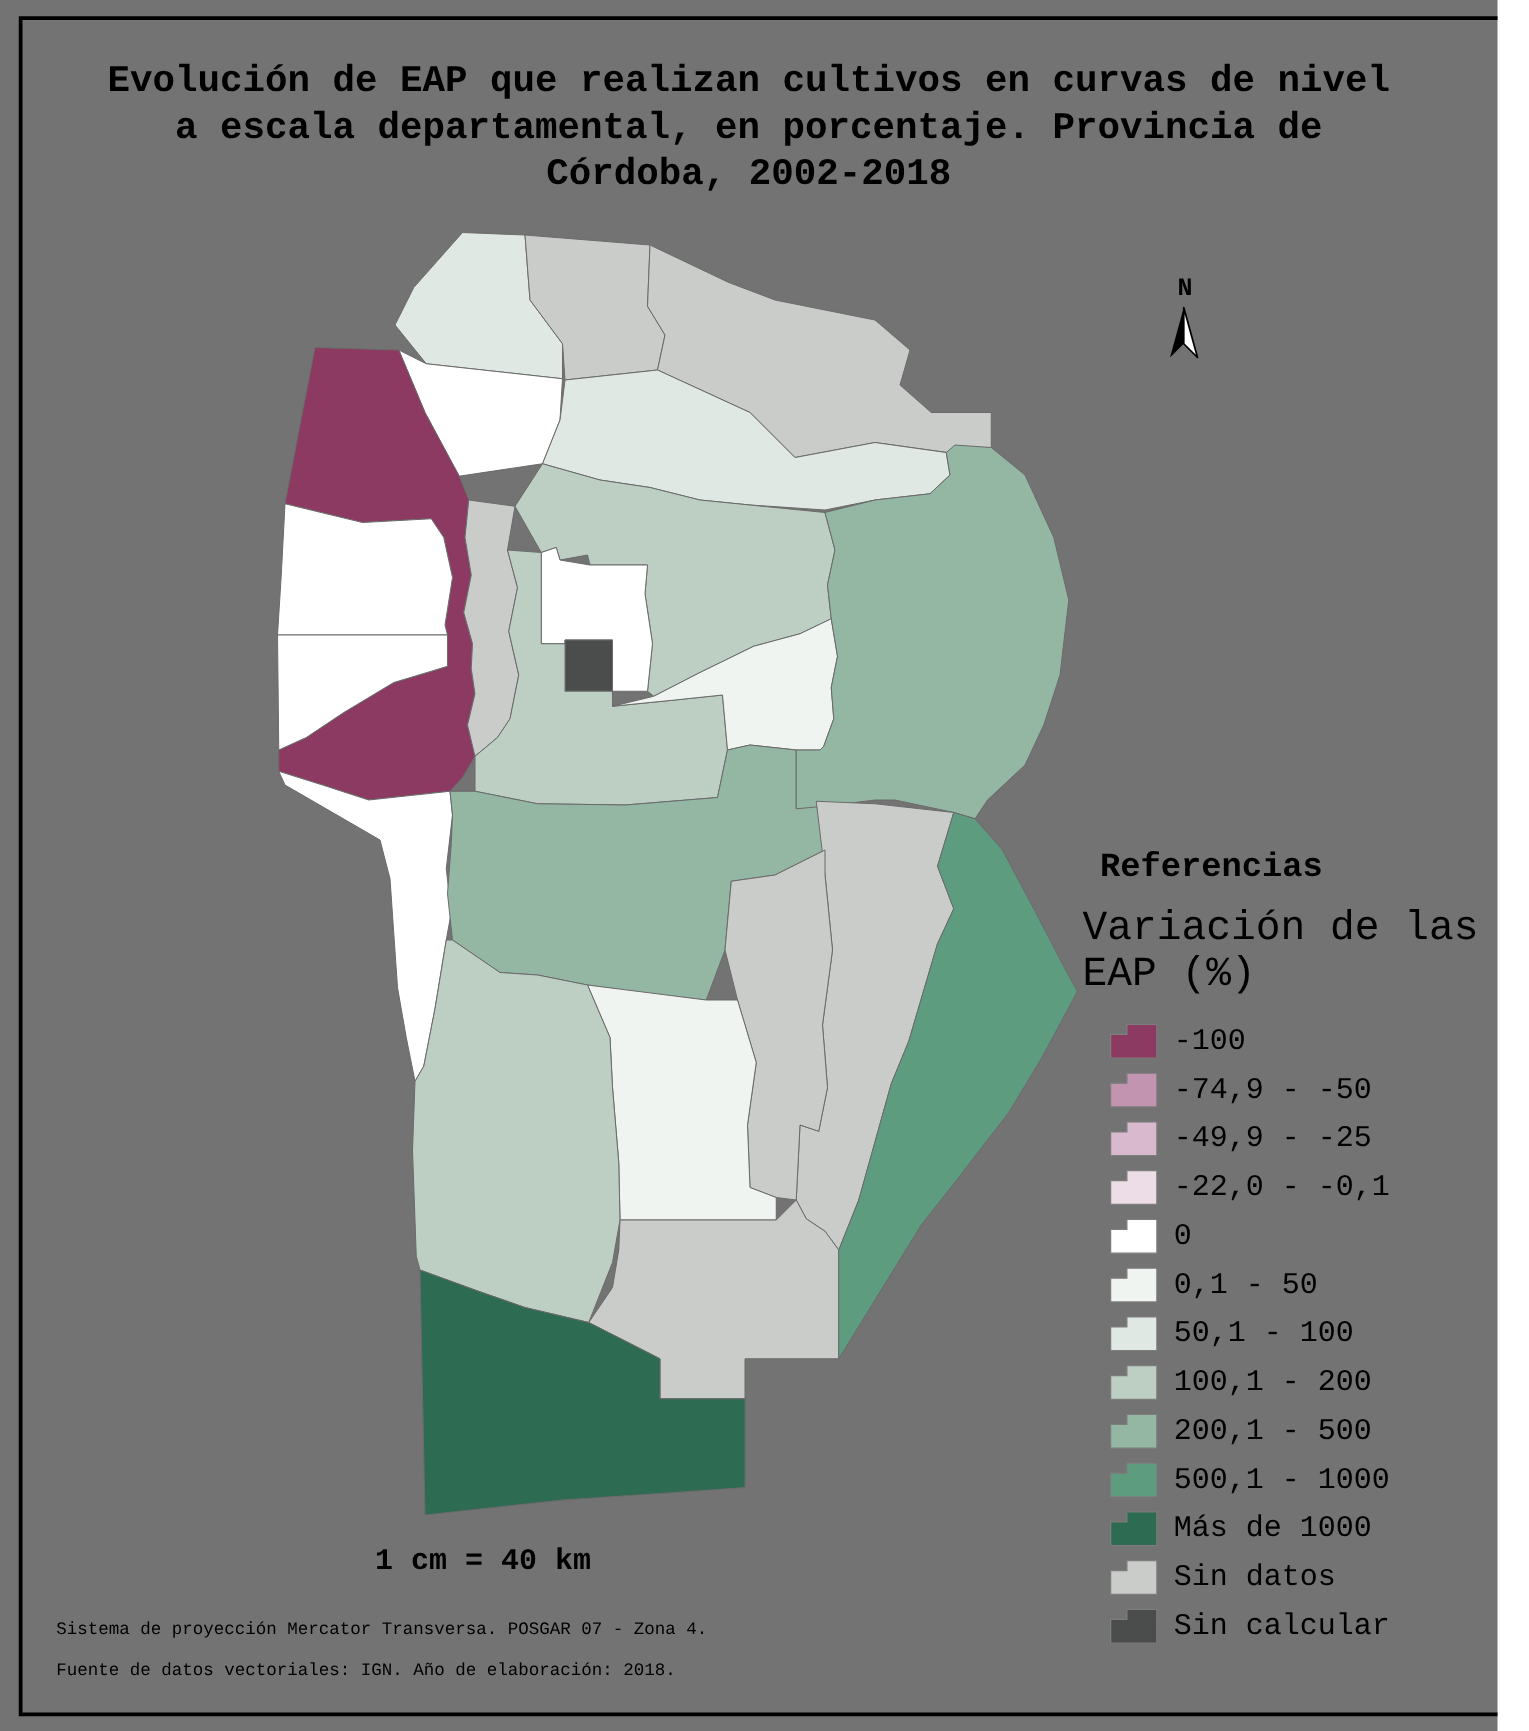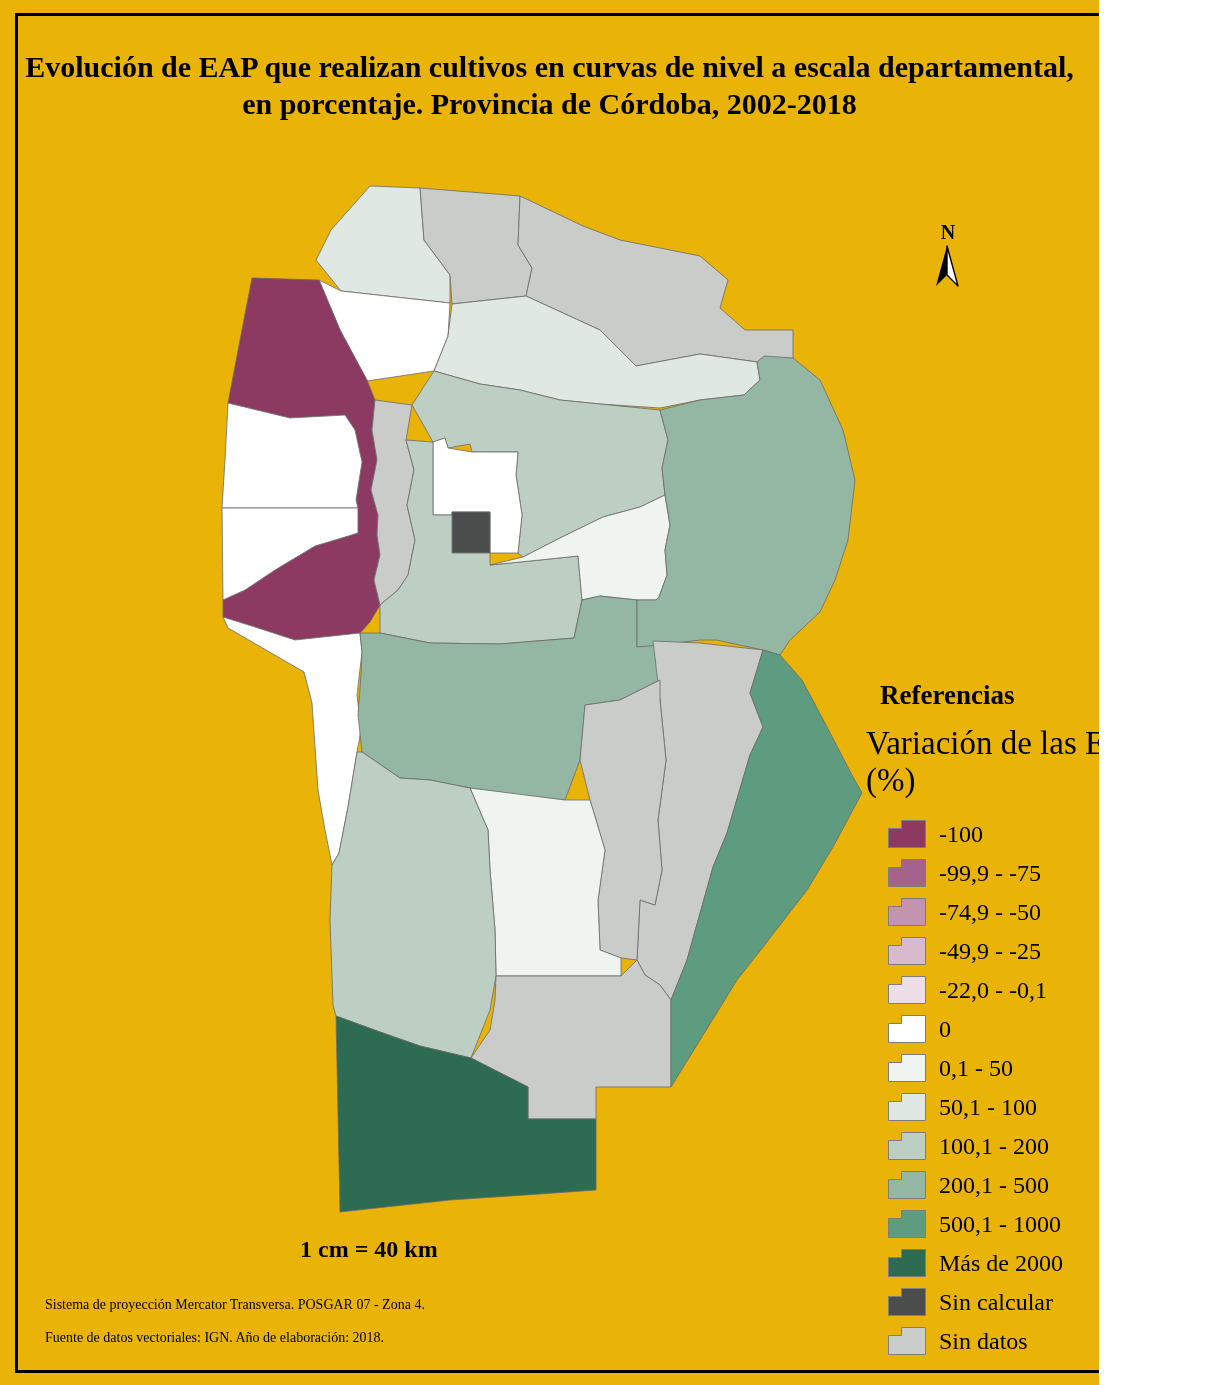--- a/index.html
+++ b/index.html
@@ -1,18 +1,18 @@
 <!DOCTYPE html>
 <html><head>
 <meta charset="utf-8">
 <style>
   html,body{margin:0;padding:0;background:#ffffff;}
   .page{
-    position:relative;width:1099px;height:1385px;background:#eab308;
-    font-family:Liberation Serif, serif;color:#000;overflow:hidden;
+    position:relative;width:1198px;height:1385px;background:#737373;
+    font-family:Liberation Mono, monospace;color:#000;overflow:hidden;
   }
   .frame{
     position:absolute;left:15px;top:13px;width:1196px;height:1360px;
     border:3px solid #000;box-sizing:border-box;
   }
   .title{
     position:absolute;top:48px;left:0;right:0;margin:0 auto;width:1060px;
     text-align:center;font-size:30px;font-weight:bold;line-height:37px;
   }
   .map-svg{position:absolute;left:221px;top:185px;}
@@ -77,26 +77,20 @@
     <p class="legend-subheading">Variación de las EAP (%)</p>
     <div>
         <div class="legend-row">
           <svg width="38" height="28" viewBox="0 0 38 28" class="legend-swatch">
             <path d="M0.5,8.5 H13.5 V0.5 H37.5 V27.5 H0.5 Z" fill="#8d3a62" stroke="#7d7d7d" stroke-width="1"></path>
           </svg>
           <span class="legend-label">-100</span>
         </div>
         <div class="legend-row">
           <svg width="38" height="28" viewBox="0 0 38 28" class="legend-swatch">
-            <path d="M0.5,8.5 H13.5 V0.5 H37.5 V27.5 H0.5 Z" fill="#a5628b" stroke="#7d7d7d" stroke-width="1"></path>
-          </svg>
-          <span class="legend-label">-99,9 - -75</span>
-        </div>
-        <div class="legend-row">
-          <svg width="38" height="28" viewBox="0 0 38 28" class="legend-swatch">
             <path d="M0.5,8.5 H13.5 V0.5 H37.5 V27.5 H0.5 Z" fill="#c294b0" stroke="#7d7d7d" stroke-width="1"></path>
           </svg>
           <span class="legend-label">-74,9 - -50</span>
         </div>
         <div class="legend-row">
           <svg width="38" height="28" viewBox="0 0 38 28" class="legend-swatch">
             <path d="M0.5,8.5 H13.5 V0.5 H37.5 V27.5 H0.5 Z" fill="#d8b9cd" stroke="#7d7d7d" stroke-width="1"></path>
           </svg>
           <span class="legend-label">-49,9 - -25</span>
         </div>
@@ -139,33 +133,33 @@
         <div class="legend-row">
           <svg width="38" height="28" viewBox="0 0 38 28" class="legend-swatch">
             <path d="M0.5,8.5 H13.5 V0.5 H37.5 V27.5 H0.5 Z" fill="#5e9c80" stroke="#7d7d7d" stroke-width="1"></path>
           </svg>
           <span class="legend-label">500,1 - 1000</span>
         </div>
         <div class="legend-row">
           <svg width="38" height="28" viewBox="0 0 38 28" class="legend-swatch">
             <path d="M0.5,8.5 H13.5 V0.5 H37.5 V27.5 H0.5 Z" fill="#2d6b53" stroke="#7d7d7d" stroke-width="1"></path>
           </svg>
-          <span class="legend-label">Más de 2000</span>
+          <span class="legend-label">Más de 1000</span>
+        </div>
+        <div class="legend-row">
+          <svg width="38" height="28" viewBox="0 0 38 28" class="legend-swatch">
+            <path d="M0.5,8.5 H13.5 V0.5 H37.5 V27.5 H0.5 Z" fill="#c9ccc9" stroke="#7d7d7d" stroke-width="1"></path>
+          </svg>
+          <span class="legend-label">Sin datos</span>
         </div>
         <div class="legend-row">
           <svg width="38" height="28" viewBox="0 0 38 28" class="legend-swatch">
             <path d="M0.5,8.5 H13.5 V0.5 H37.5 V27.5 H0.5 Z" fill="#4b4d4c" stroke="#7d7d7d" stroke-width="1"></path>
           </svg>
           <span class="legend-label">Sin calcular</span>
-        </div>
-        <div class="legend-row">
-          <svg width="38" height="28" viewBox="0 0 38 28" class="legend-swatch">
-            <path d="M0.5,8.5 H13.5 V0.5 H37.5 V27.5 H0.5 Z" fill="#c9ccc9" stroke="#7d7d7d" stroke-width="1"></path>
-          </svg>
-          <span class="legend-label">Sin datos</span>
         </div>
       </div>
   </div>
 
   <div class="scale-text">1 cm = 40 km</div>
 
   <div class="footer">
     <div>Sistema de proyección Mercator Transversa. POSGAR 07 - Zona 4.</div>
     <div>Fuente de datos vectoriales: IGN. Año de elaboración: 2018.</div>
   </div>

